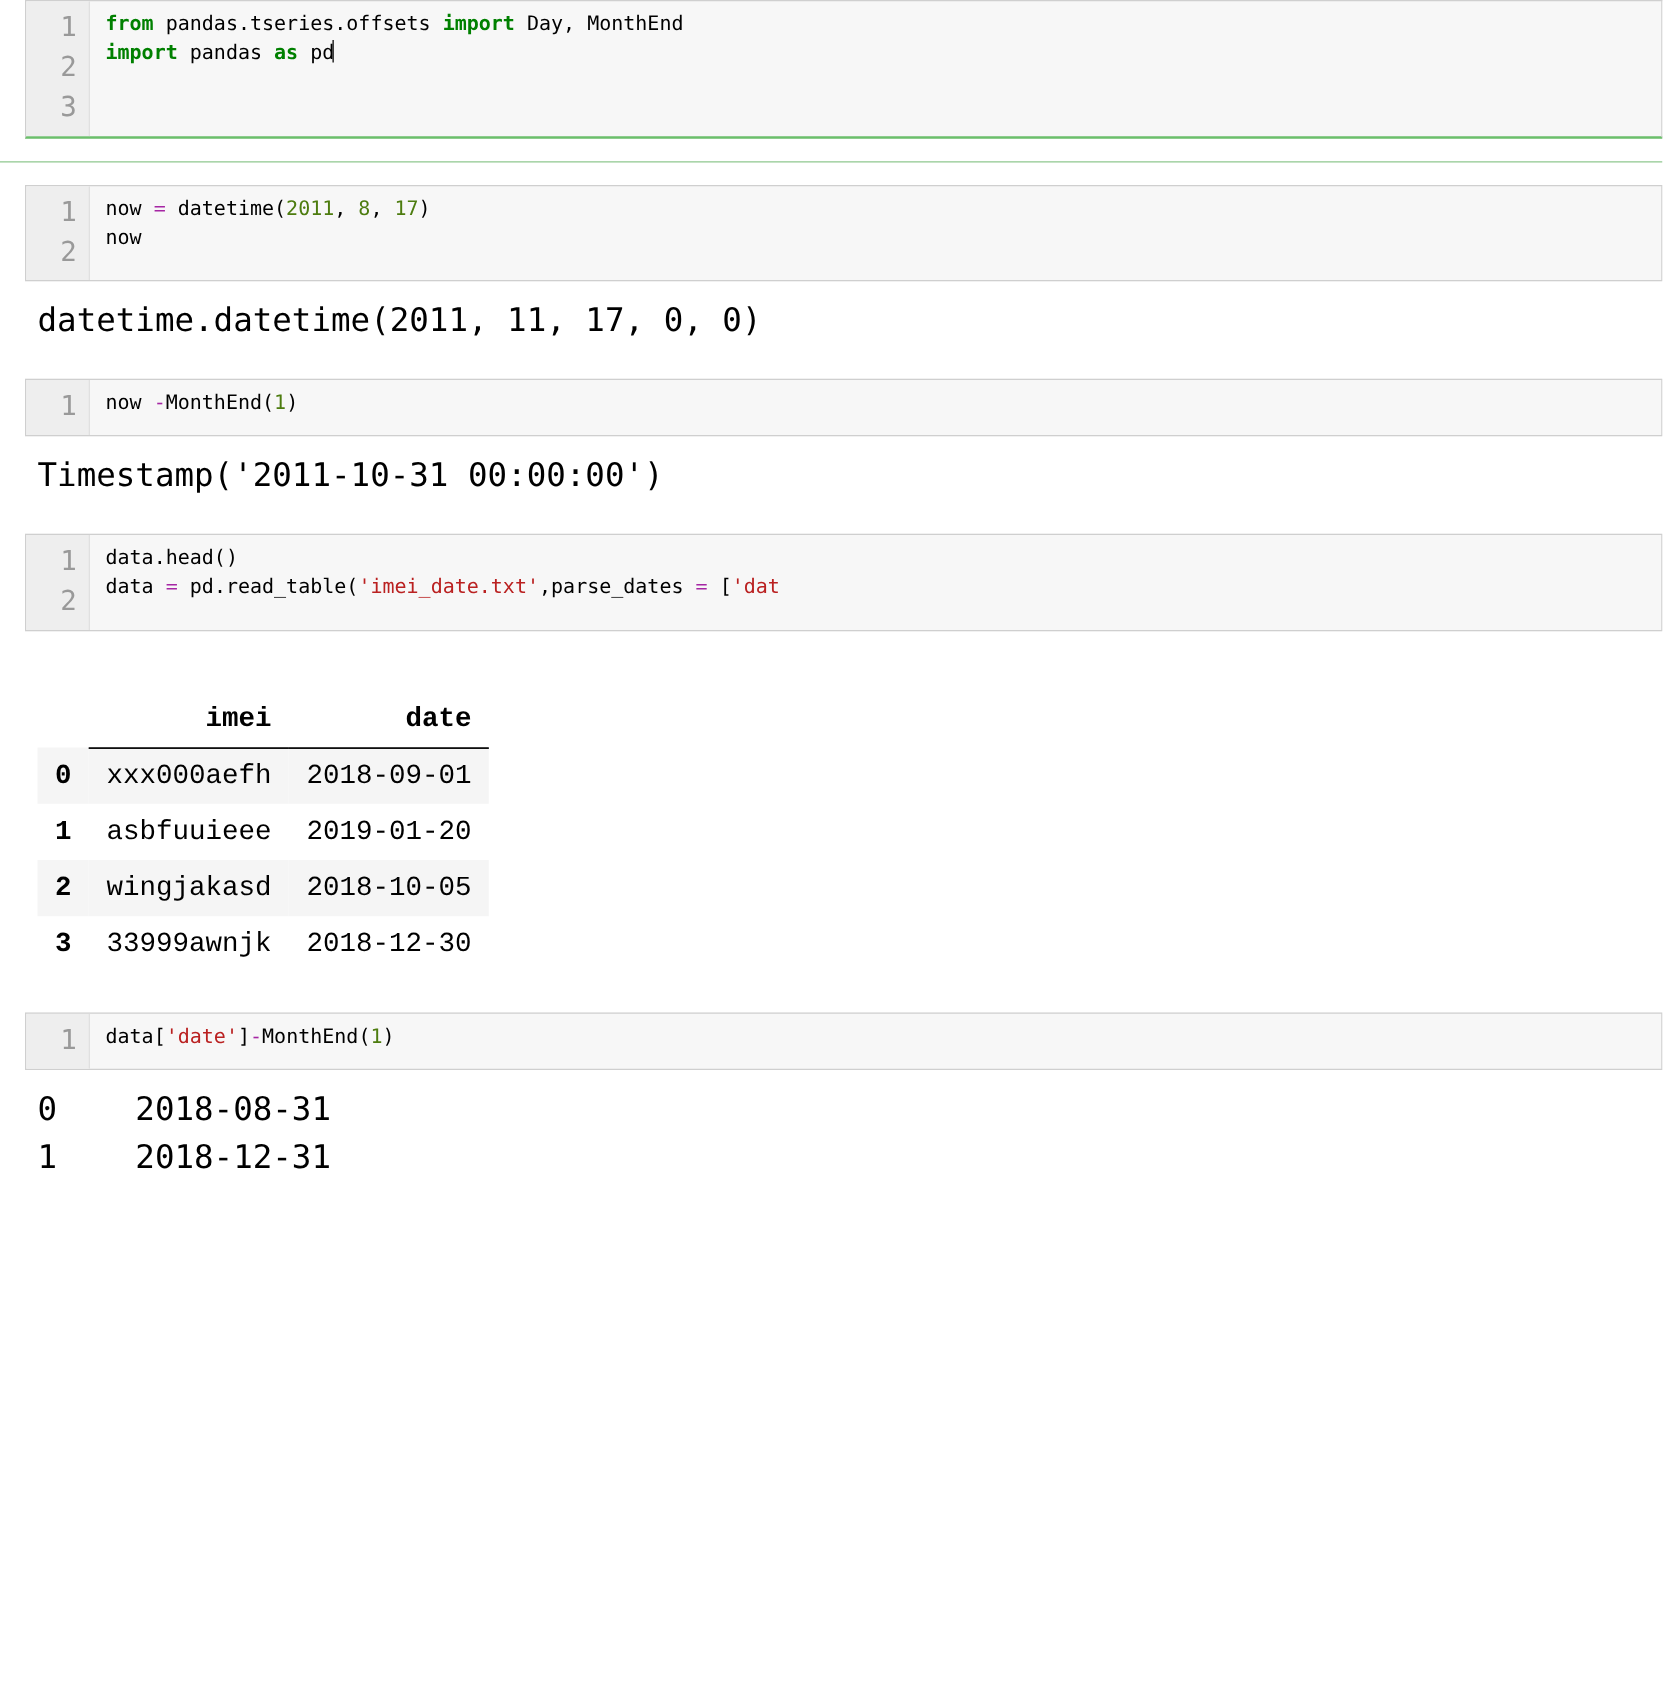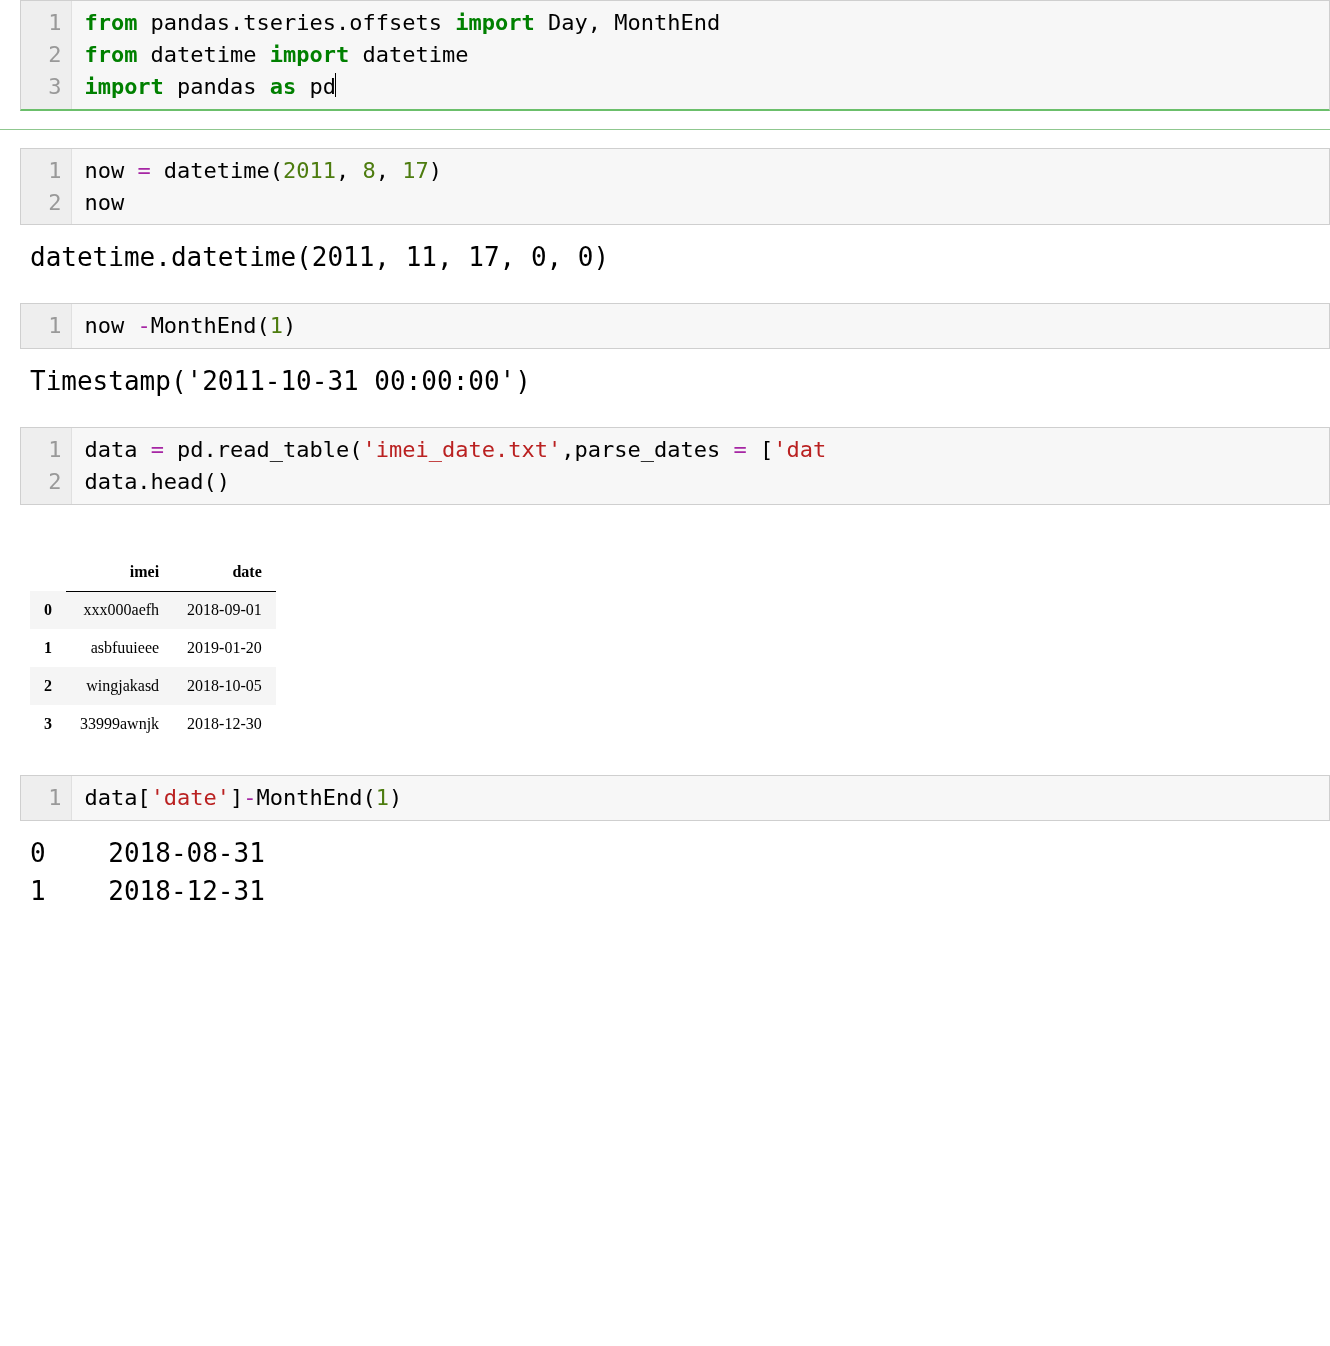--- a/index.html
+++ b/index.html
@@ -35,21 +35,21 @@
     font-family: ui-monospace, SFMono-Regular, Menlo, Monaco, Consolas, monospace;
     font-size: 22px;
     padding: 6px 10px 6px 14px;
     text-align: right;
     user-select: none;
     line-height: 1.45;
   }
   .gutter div { min-width: 1.2em; }
   .code {
     font-family: ui-monospace, SFMono-Regular, Menlo, Monaco, Consolas, monospace;
-    font-size: 22px;
+    font-size: 16px;
     padding: 6px 12px 6px 12px;
     white-space: pre;
     line-height: 1.45;
     flex: 1;
     overflow: hidden;
   }
   .kw { color: #008000; font-weight: bold; }
   .num { color: #4d7c0f; }
   .str { color: #ba2121; }
   .op { color: #a626a4; }
@@ -65,22 +65,22 @@
     font-family: ui-monospace, SFMono-Regular, Menlo, Monaco, Consolas, monospace;
     font-size: 26px;
     margin: 14px 0 26px 30px;
     white-space: pre;
     line-height: 1.45;
   }
   .spacer { height: 22px; }
   .df-table {
     border-collapse: collapse;
     margin: 26px 0 10px 30px;
-    font-family: Liberation Serif, serif;
-    font-size: 16px;
+    font-family: Liberation Mono, monospace;
+    font-size: 22px;
   }
   .df-table thead th {
     border-bottom: 1.5px solid #000;
     padding: 10px 14px;
     text-align: right;
     font-weight: bold;
   }
   .df-table thead th:first-child {
     border-bottom: none;
   }
@@ -106,21 +106,21 @@
 
 <div id="root">
     <div class="cell first-cell">
       <div class="cell-input-wrap">
         <div class="code-area">
           <div class="gutter">
             <div>1</div>
             <div>2</div>
             <div>3</div>
           </div>
-          <div class="code"><div><span class="kw">from</span> pandas.tseries.offsets <span class="kw">import</span> Day, MonthEnd</div><div><span class="kw">from</span> datetime <span class="kw">import</span> datetime</div><div><span class="kw">import</span> pandas <span class="kw">as</span> pd<span class="cursor"></span></div></div>
+          <div class="code"><div><span class="kw">from</span> pandas.tseries.offsets <span class="kw">import</span> Day, MonthEnd</div><div><span class="kw">import</span> pandas <span class="kw">as</span> pd<span class="cursor"></span></div></div>
         </div>
       </div>
     </div>
     <div class="sep-after-first"></div>
     <div class="cell">
       <div class="cell-input-wrap">
         <div class="code-area">
           <div class="gutter">
             <div>1</div>
             <div>2</div>
@@ -141,21 +141,21 @@
       </div>
     </div>
     <div class="output">Timestamp('2011-10-31 00:00:00')</div>
     <div class="cell">
       <div class="cell-input-wrap">
         <div class="code-area">
           <div class="gutter">
             <div>1</div>
             <div>2</div>
           </div>
-          <div class="code"><div>data <span class="op">=</span> pd.read_table(<span class="str">'imei_date.txt'</span>,parse_dates <span class="op">=</span> [<span class="str">'dat</span></div><div>data.head()</div></div>
+          <div class="code"><div>data.head()</div><div>data <span class="op">=</span> pd.read_table(<span class="str">'imei_date.txt'</span>,parse_dates <span class="op">=</span> [<span class="str">'dat</span></div></div>
         </div>
       </div>
     </div>
     <div class="spacer"></div>
     <table class="df-table">
       <thead>
         <tr>
           <th></th>
           <th>imei</th>
           <th>date</th>

